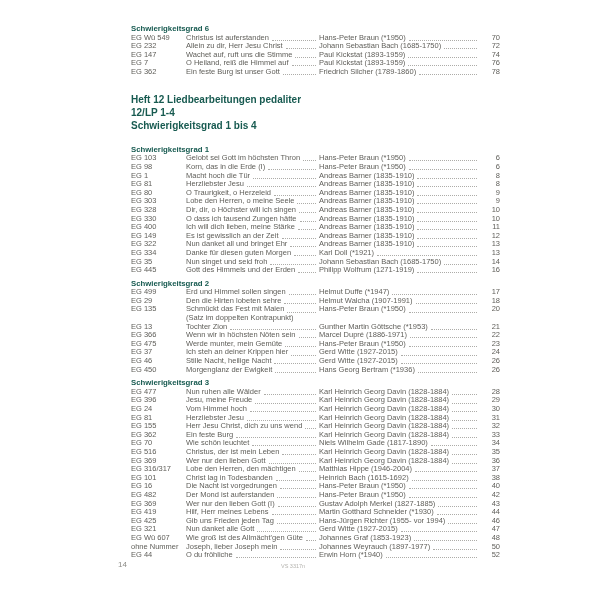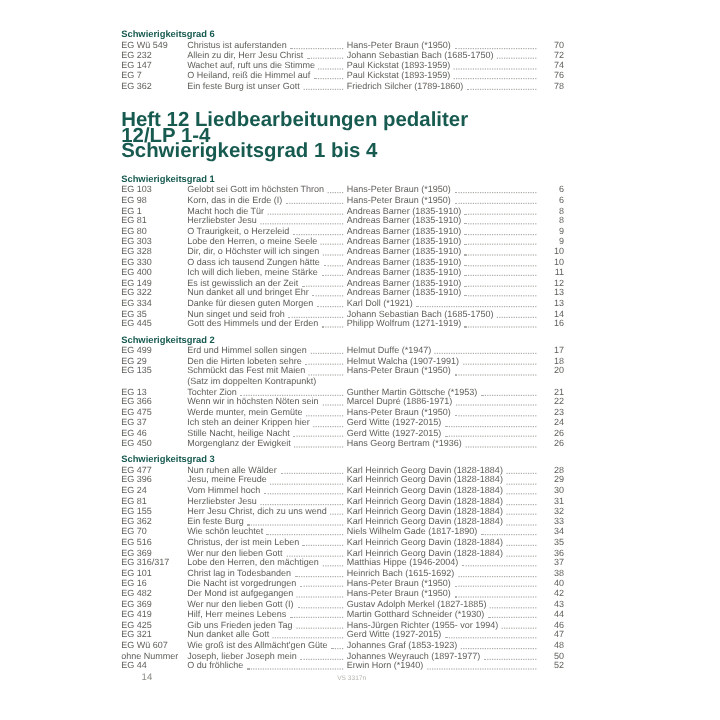--- a/index.html
+++ b/index.html
@@ -1,21 +1,21 @@
 <!DOCTYPE html>
 <html><head>
 <meta charset="utf-8">
 <style>
   html,body { margin:0; padding:0; background:#ffffff; }
   .page {
     position:relative; width:600px; height:600px; background:#ffffff;
     font-family:"Liberation Sans", sans-serif; overflow:hidden;
     --teal:#175a50; --body:#5f5e59; --dots:#adaca8;
   }
-  .content { position:absolute; left:101px; top:25px; width:369px; }
+  .content { position:absolute; left:131px; top:25px; width:369px; }
   .section { margin:0; }
   .section + .section { margin-top:5px; }
   .sec-heading {
     font-size:7.8px; font-weight:bold; color:var(--teal); line-height:8.6px;
     white-space:nowrap;
   }
   .row {
     display:flex; align-items:flex-end; font-size:7.5px; line-height:8.6px;
     color:var(--body); white-space:nowrap;
   }
@@ -23,21 +23,21 @@
   .titlecell { flex:0 0 133px; display:flex; align-items:baseline; overflow:hidden; }
   .composercell { flex:1 1 auto; display:flex; align-items:baseline; overflow:hidden; }
   .pagenum { flex:0 0 20px; text-align:right; }
   .leader {
     flex:1 1 auto; min-width:5px; height:1px;
     border-bottom:1px dotted var(--dots);
     align-self:flex-end; margin:0 3px 1.5px 3px;
   }
   .note { padding-left:0; }
   .main-heading {
-    color:var(--teal); font-weight:bold; font-size:17px; line-height:13.4px;
+    color:var(--teal); font-weight:bold; font-size:10px; line-height:13.4px;
     margin:16px 0 13px 0; white-space:nowrap;
   }
   .footer-page { position:absolute; left:118px; top:560px; font-size:8px; color:#8c8b86; }
   .footer-code { position:absolute; left:281px; top:563px; font-size:5.5px; color:#b4b3ae; }
 </style>
 </head>
 <body>
 
 <div class="page" style="--teal: #175a50; --body: #5f5e59; --dots: #adaca8;">
   <div class="content">
@@ -540,21 +540,21 @@
             </span>
             <span class="composercell">
               <span class="composer">Hans-Peter Braun (*1950)</span>
               <span class="leader"></span>
             </span>
             <span class="pagenum">40</span>
           </div>
           <div class="row">
             <span class="num">EG 482</span>
             <span class="titlecell">
-              <span class="title">Der Mond ist aufgegangen</span>
+              <span class="title">Der Mond ist auferstanden</span>
               <span class="leader"></span>
             </span>
             <span class="composercell">
               <span class="composer">Hans-Peter Braun (*1950)</span>
               <span class="leader"></span>
             </span>
             <span class="pagenum">42</span>
           </div>
           <div class="row">
             <span class="num">EG 369</span>

